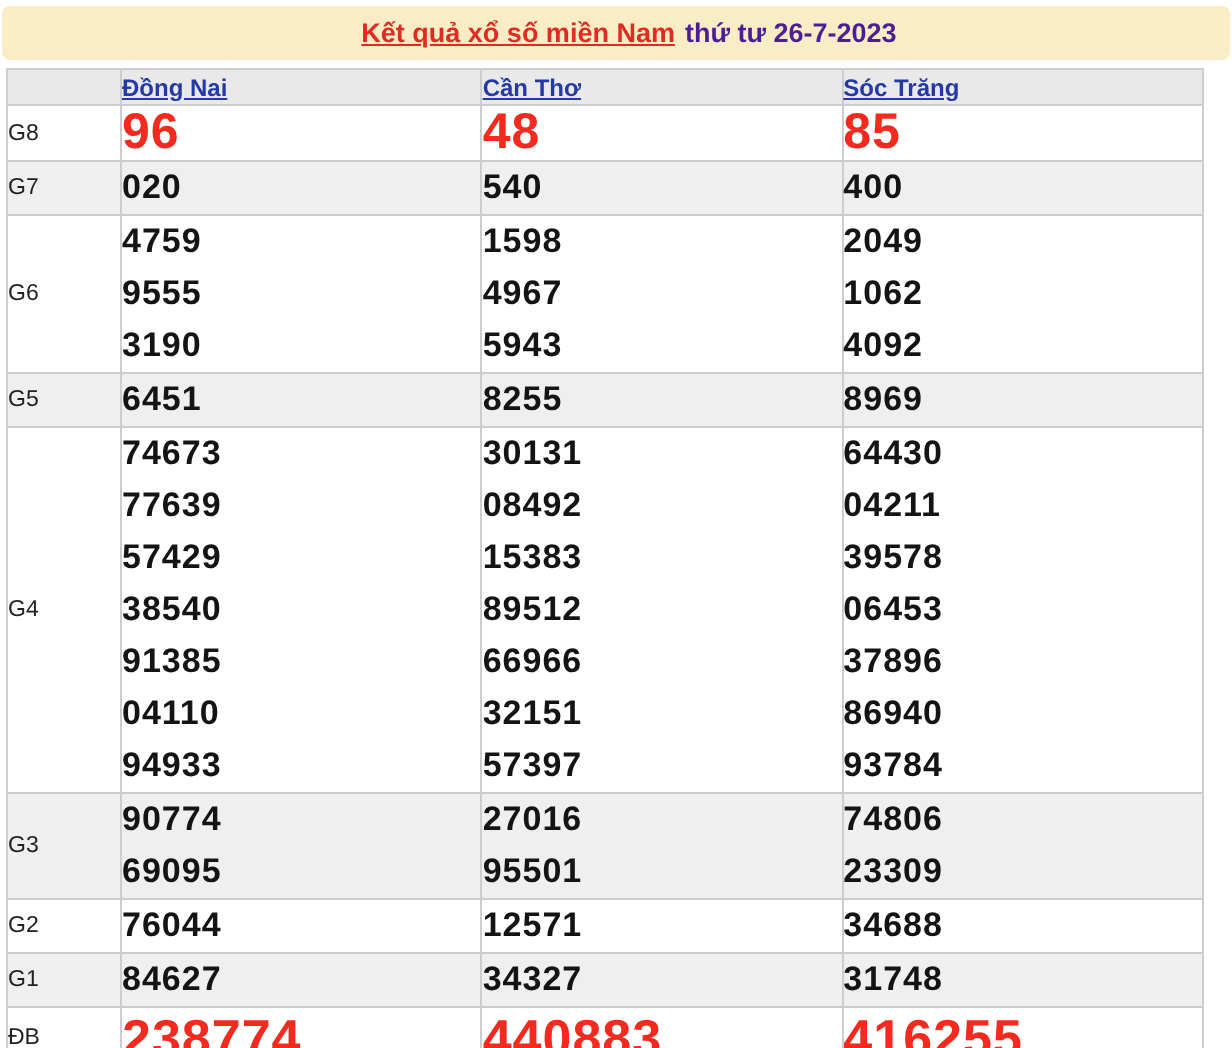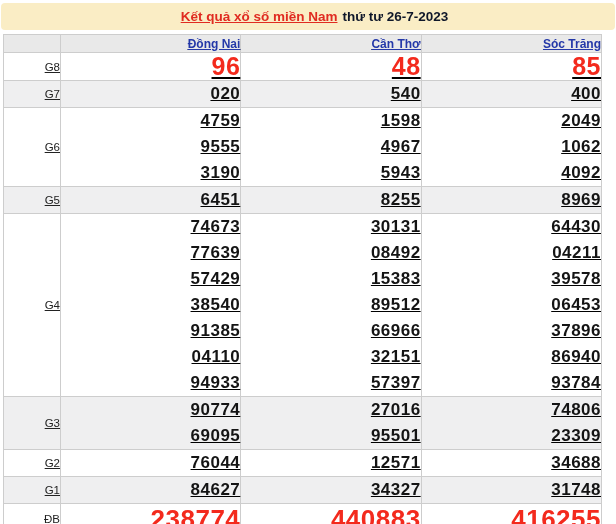--- a/index.html
+++ b/index.html
@@ -14,27 +14,27 @@
   }
   *{box-sizing:border-box;margin:0;padding:0;}
   html,body{width:616px;height:524px;overflow:hidden;background:#ffffff;
     font-family:"Liberation Sans","DejaVu Sans",sans-serif;}
   .banner{
     margin:3px 1px 4px 1px;height:27px;background:var(--banner-bg);
     border-radius:4px;display:flex;align-items:center;justify-content:center;
     font-size:13.5px;font-weight:bold;white-space:nowrap;padding-left:13px;
   }
   .banner a{color:var(--title-red);text-decoration:underline;cursor:pointer;}
-  .banner .date{color:#0f172a;margin-left:5px;}
+  .banner .date{color:#4c1d95;margin-left:5px;}
   table.results{
     margin-left:3px;width:599px;border-collapse:collapse;table-layout:fixed;
     border:1px solid var(--border);
   }
   table.results td,table.results th{
-    border:1px solid var(--border);text-align:right;vertical-align:middle;padding:0;text-decoration:underline;
+    border:1px solid var(--border);text-align:left;vertical-align:middle;padding:0;
   }
   col.label-col{width:57px;}
   tr.header-row th{
     height:18px;background:var(--header-row-bg);font-size:12px;font-weight:bold;
   }
   tr.header-row a{color:var(--link-blue);text-decoration:underline;cursor:pointer;}
   td.label-cell{font-size:11.5px;color:#222;font-weight:normal;}
   .num{
     line-height:26px;font-size:17px;font-weight:bold;color:var(--num-black);
     letter-spacing:0.5px;

